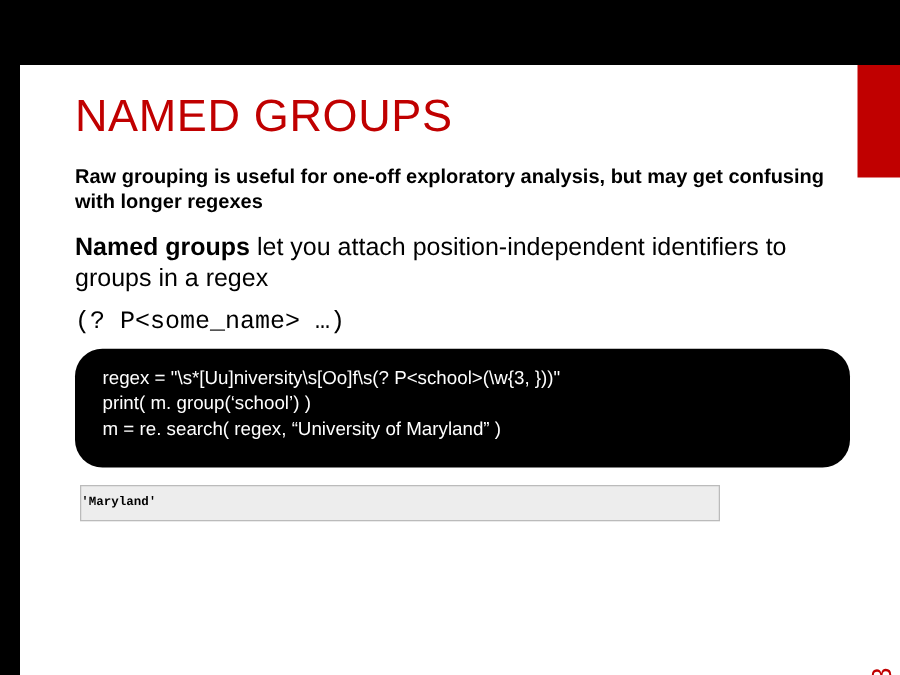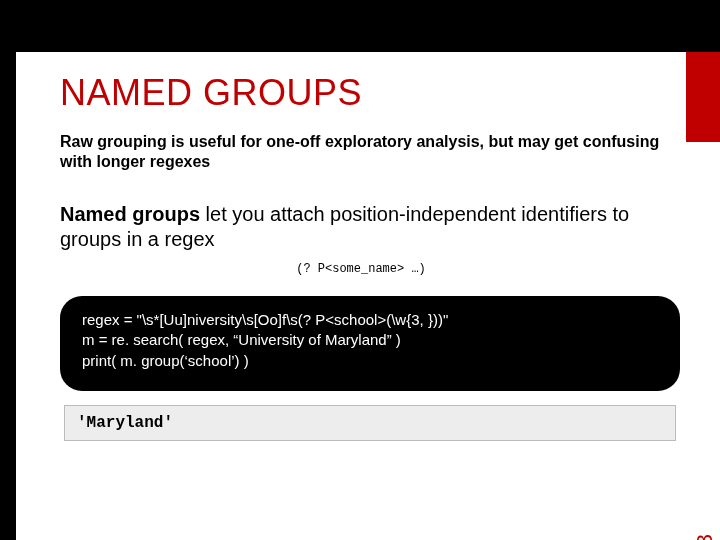--- a/index.html
+++ b/index.html
@@ -28,21 +28,21 @@
     font-size: 36px;
     color: #c00000;
     margin-bottom: 18px;
     font-stretch: condensed;
   }
   .intro {
     font-size: 16px;
     font-weight: 700;
     color: #000;
     line-height: 1.25;
-    margin-bottom: 30px;
+    margin-bottom: 14px;
   }
   ul { list-style: none; margin-bottom: 24px; }
   li {
     font-size: 16px;
     color: #000;
     line-height: 1.3;
     padding-left: 18px;
     position: relative;
   }
   li::before {
@@ -53,41 +53,41 @@
   }
   .named {
     font-size: 20px;
     color: #000;
     line-height: 1.25;
     margin-bottom: 10px;
   }
   .named b { font-weight: 700; }
   .syntax {
     font-family: "Courier New", Courier, monospace;
-    font-size: 12px;
-    text-align: center;
-    margin-bottom: 20px;
+    font-size: 20px;
+    text-align: left;
+    margin-bottom: 10px;
   }
   .codebox {
     background: #000;
     color: #fff;
     border-radius: 22px;
     padding: 14px 22px 20px 22px;
     font-size: 15px;
     line-height: 1.35;
     width: 620px;
     margin-bottom: 14px;
   }
   .outbox {
     background: #ededed;
     border: 1px solid #bbb;
-    padding: 8px 12px;
-    width: 612px;
+    padding: 8px 0;
+    width: 512px;
     font-family: "Courier New", Courier, monospace;
-    font-size: 16px;
+    font-size: 10px;
     font-weight: 700;
     color: #000;
     margin-left: 4px;
   }
   .pagenum {
     position: absolute;
     right: 2px;
     bottom: 6px;
     font-family: Impact, "Arial Black", sans-serif;
     font-size: 22px;
@@ -102,20 +102,20 @@
 <div class="slide">
   <div class="content">
     <h1>NAMED GROUPS</h1>
     <p class="intro">Raw grouping is useful for one-off exploratory analysis, but may get confusing with longer regexes</p>
     <p class="named">
       <b>Named groups</b><span> let you attach position-independent identifiers to groups in a regex</span>
     </p>
     <div class="syntax">(? P&lt;some_name&gt; …)</div>
     <div class="codebox">
       <div>regex = "\s*[Uu]niversity\s[Oo]f\s(? P&lt;school&gt;(\w{3, }))"</div>
+      <div>print( m. group(‘school’) )</div>
       <div>m = re. search( regex, “University of Maryland” )</div>
-      <div>print( m. group(‘school’) )</div>
     </div>
     <div class="outbox">'Maryland'</div>
   </div>
 </div>
 <div class="redbar"></div>
 <div class="pagenum">33</div>
 
 </body></html>

